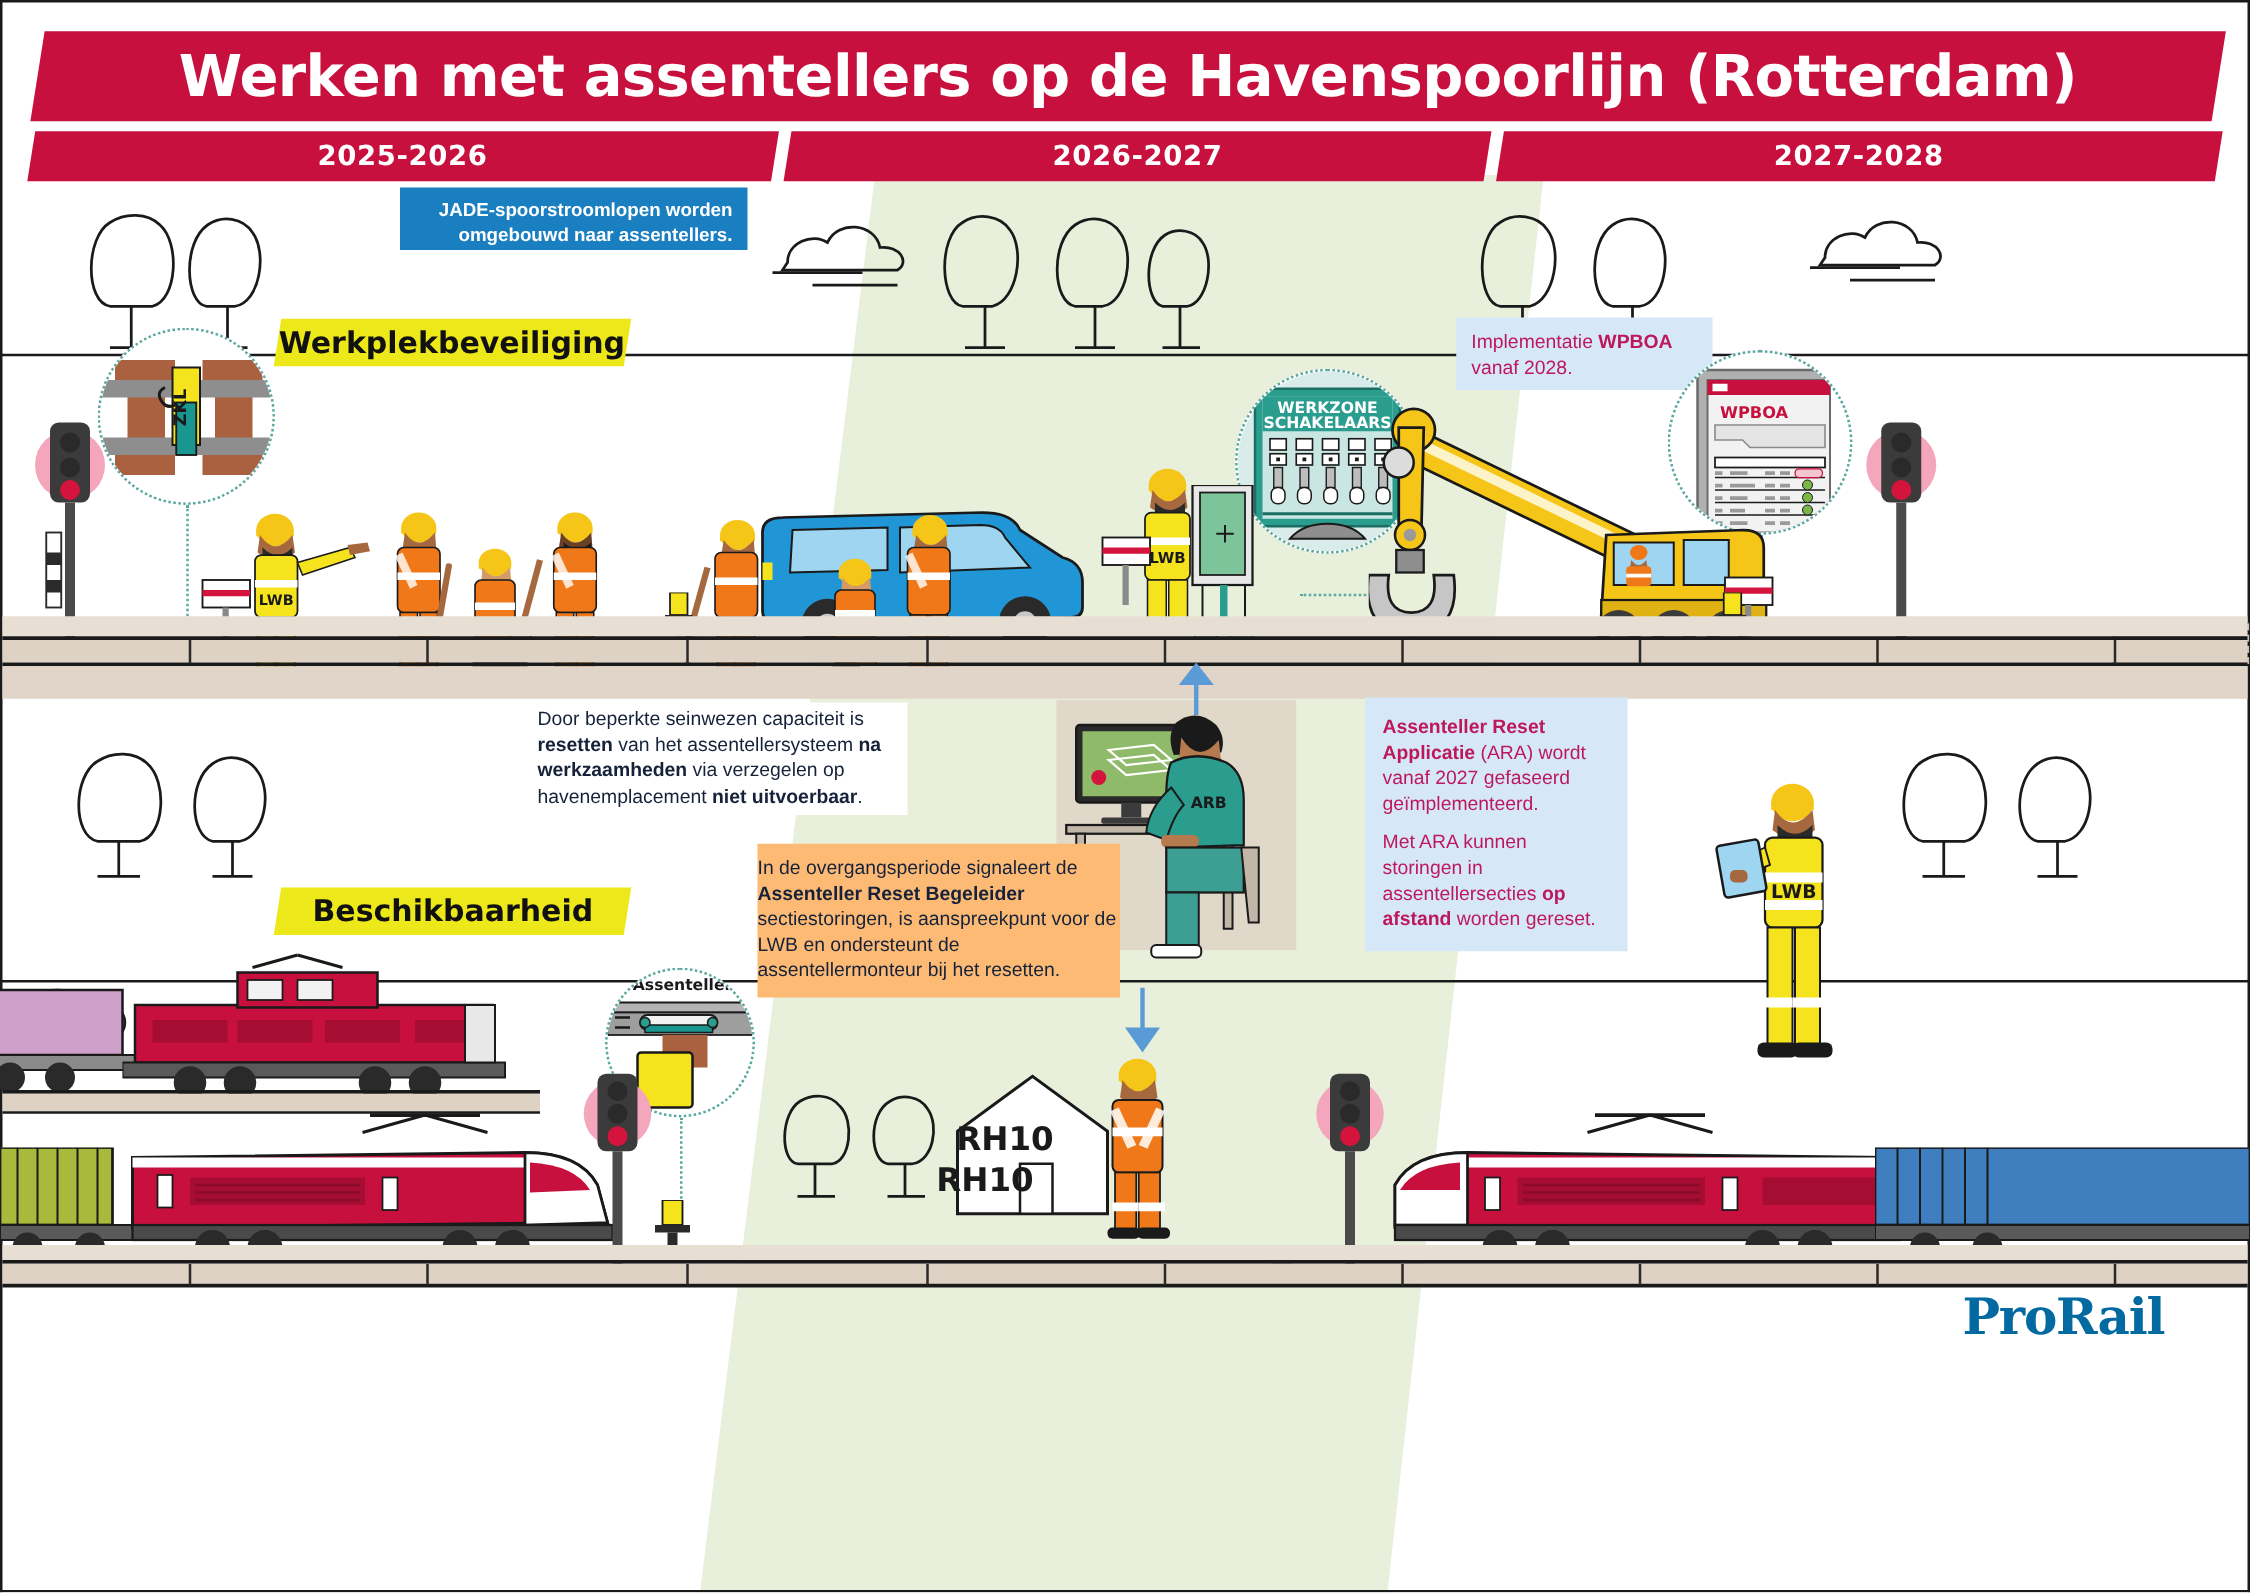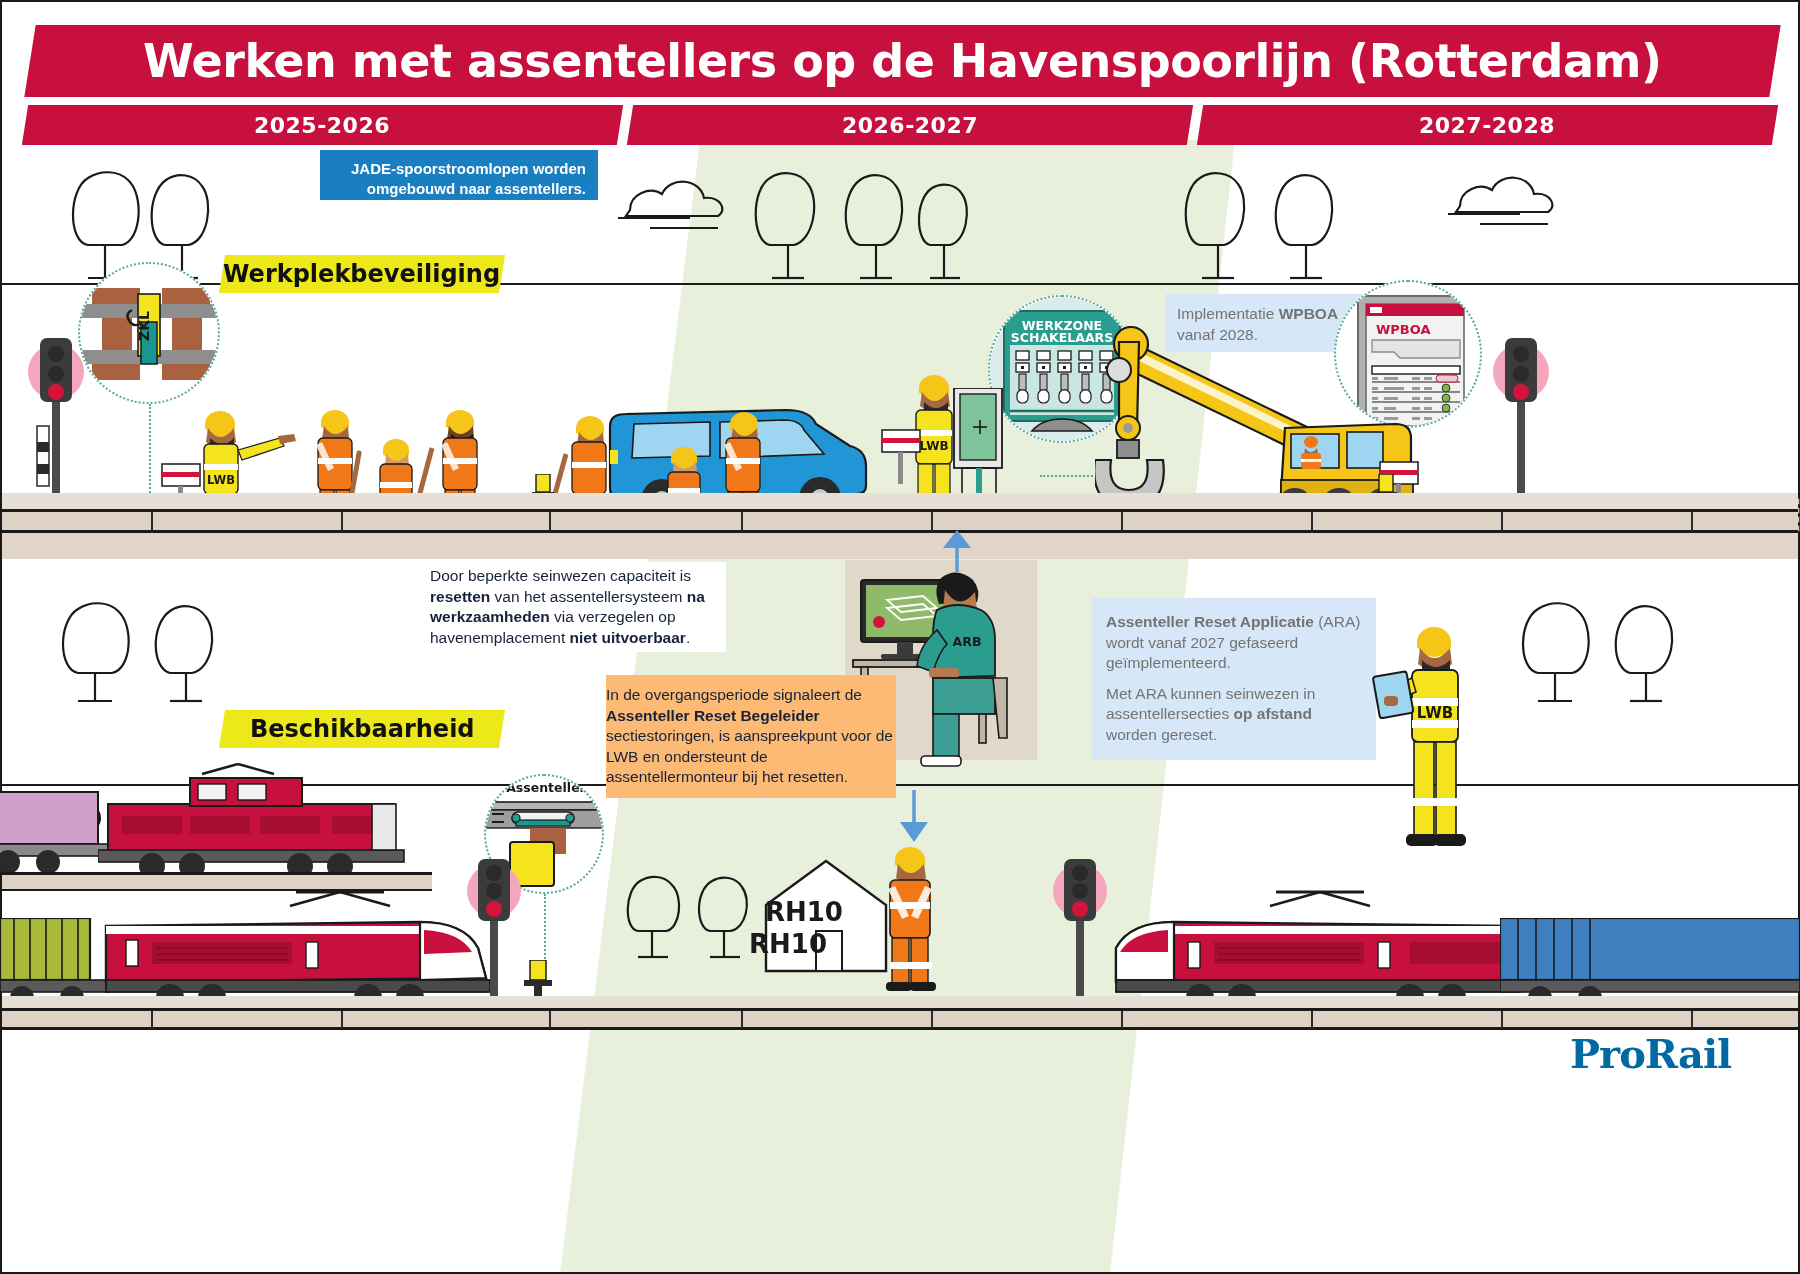--- a/index.html
+++ b/index.html
@@ -30,21 +30,21 @@
   .yellow-tag{
     position:absolute;background:#ece81a;transform:skewX(-9deg);
     display:flex;align-items:center;justify-content:center;
   }
   .yellow-tag .inner{transform:skewX(9deg);font-weight:bold;font-size:24px;color:#111;
       font-family:"DejaVu Sans",sans-serif;}
 
   
   .box{position:absolute;box-sizing:border-box;}
   .box.blue-strong{background:#1a7fc1;color:#fff;font-weight:bold;text-align:right;}
-  .box.blue-light{background:#d6e8f7;color:#737373;margin-top:40px;}
+  .box.blue-light{background:#d6e8f7;color:#be185d;}
   .box.white{background:#ffffff;color:#16223a;}
   .box p{margin:0 0 10px 0;}
   .box p:last-child{margin-bottom:0;}
   .txt{font-family:"Liberation Sans",sans-serif;font-size:15.5px;line-height:1.33;}
   .txt b{font-weight:bold;}
   .txt-bold-sm{font-size:15px;line-height:1.35;font-weight:bold;}
 
   
   .ballast{position:absolute;background:#ded2c4;}
   .ballast-top{position:absolute;background:#e8dfd4;}
@@ -541,23 +541,23 @@
 
   <svg class="arrow-up" style="left:935px;top:528px;" width="44" height="44">
     <line x1="22" y1="44" x2="22" y2="8" stroke="#5b9bd5" stroke-width="3.5"></line>
     <path d="M22 2 L36 20 L8 20 Z" fill="#5b9bd5"></path>
   </svg>
   <svg class="arrow-down" style="left:892px;top:790px;" width="44" height="54">
     <line x1="22" y1="0" x2="22" y2="42" stroke="#5b9bd5" stroke-width="3.5"></line>
     <path d="M22 52 L36 32 L8 32 Z" fill="#5b9bd5"></path>
   </svg>
 
-  <div class="box blue-light txt" style="left:1092px;top:558px;width:284px;padding:14px 14px;">
+  <div class="box blue-light txt" style="left:1092px;top:558px;width:210px;padding:14px 14px;">
     <p><b>Assenteller Reset Applicatie</b><span> (ARA) wordt vanaf 2027 gefaseerd geïmplementeerd.</span></p>
-    <p><span>Met ARA kunnen seinwezen in assentellersecties </span><b>op afstand</b><span> worden gereset.</span></p>
+    <p><span>Met ARA kunnen storingen in assentellersecties </span><b>op afstand</b><span> worden gereset.</span></p>
   </div>
 
   <div class="box white txt" style="left:606px;top:675px;width:290px;padding:10px 0 10px 0;background:#fdba74;">
     <p><span>In de overgangsperiode signaleert de </span><b>Assenteller Reset Begeleider</b><span> sectiestoringen, is aanspreekpunt voor de LWB en ondersteunt de assentellermonteur bij het resetten.</span></p>
   </div>
 
   <svg class="art" style="left:60px;top:595px;" width="300" height="110">
     <g fill="none" stroke="#1a1a1a" stroke-width="2.2">
       <path d="M18 78 C-2 74 -2 26 18 14 C30 6 48 6 58 16 C74 30 72 74 52 78 Z"></path>
       <path d="M35 78 L35 106"></path>

